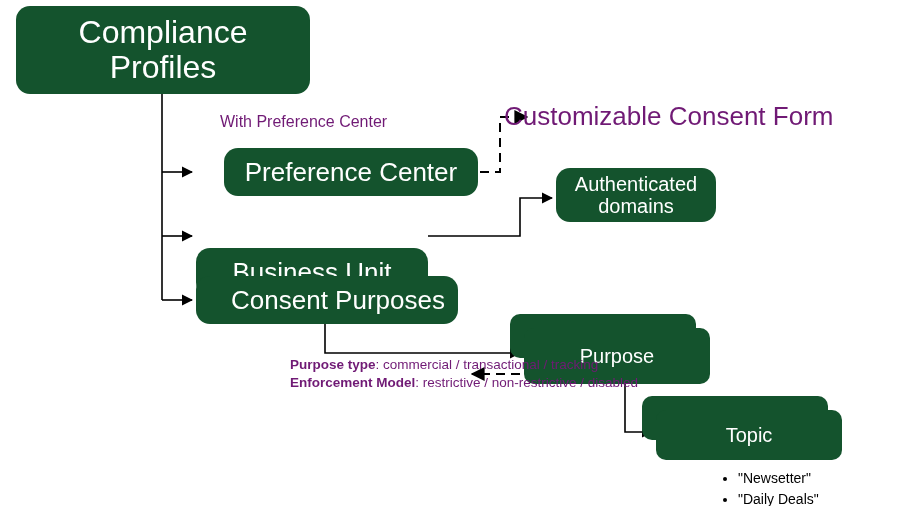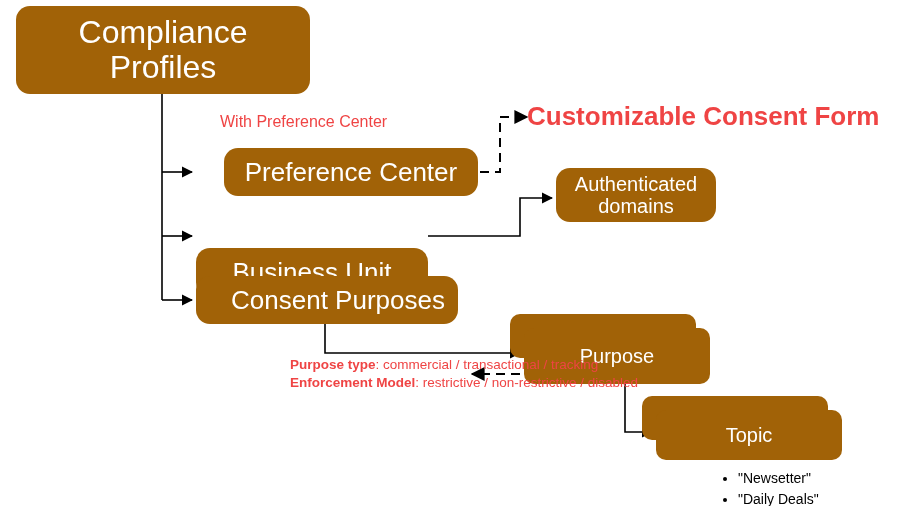--- a/index.html
+++ b/index.html
@@ -12,39 +12,39 @@
     color: #000;
     overflow: hidden;
   }
   .stage {
     position: relative;
     width: 900px;
     height: 506px;
   }
   .box {
     position: absolute;
-    background: #a16207;
+    background: #14532d;
     color: #ffffff;
     border-radius: 14px;
     display: flex;
     align-items: center;
     justify-content: center;
     text-align: center;
     line-height: 1.1;
     box-sizing: border-box;
     padding: 6px 10px;
   }
   .box.big   { font-size: 32px; font-weight: 400; }
   .box.med   { font-size: 26px; font-weight: 400; }
   .box.small { font-size: 20px; font-weight: 400; }
   .box.mini  { font-size: 20px; font-weight: 400; align-items: center; }
 
   .label {
     position: absolute;
-    color: #ef4444;
+    color: #701a75;
     background: transparent;
   }
   .label.header  { font-size: 26px; font-weight: 400; }
   .label.sub     { font-size: 16px; font-weight: 400; }
   .label.meta    { font-size: 13.5px; font-weight: 400; line-height: 1.35; }
   .label.meta b  { font-weight: 700; }
   ul.bullets {
     position: absolute;
     margin: 0;
     padding-left: 18px;
@@ -102,21 +102,21 @@
   </div>
 
   <div class="box med" style="left:196px; top:212px; width:232px; height:48px;margin-top:36px;">
     <span>Business Unit</span>
   </div>
 
   <div class="box med" style="left:196px; top:276px; width:262px; height:48px;padding-left:32px;">
     <span>Consent Purposes</span>
   </div>
 
-  <div class="label header" style="left:527px; top:101px;font-weight:bold;">Customizable Consent Form</div>
+  <div class="label header" style="left:504px; top:101px;">Customizable Consent Form</div>
 
   <div class="box small" style="left:556px; top:168px; width:160px; height:54px;">
     <span>Authenticated domains</span>
   </div>
 
   <div class="box mini" style="left:510px; top:314px; width:186px; height:44px; border-radius:10px;"></div>
   <div class="box mini" style="left:524px; top:328px; width:186px; height:56px; border-radius:10px;">
     <span>Purpose</span>
   </div>
 

